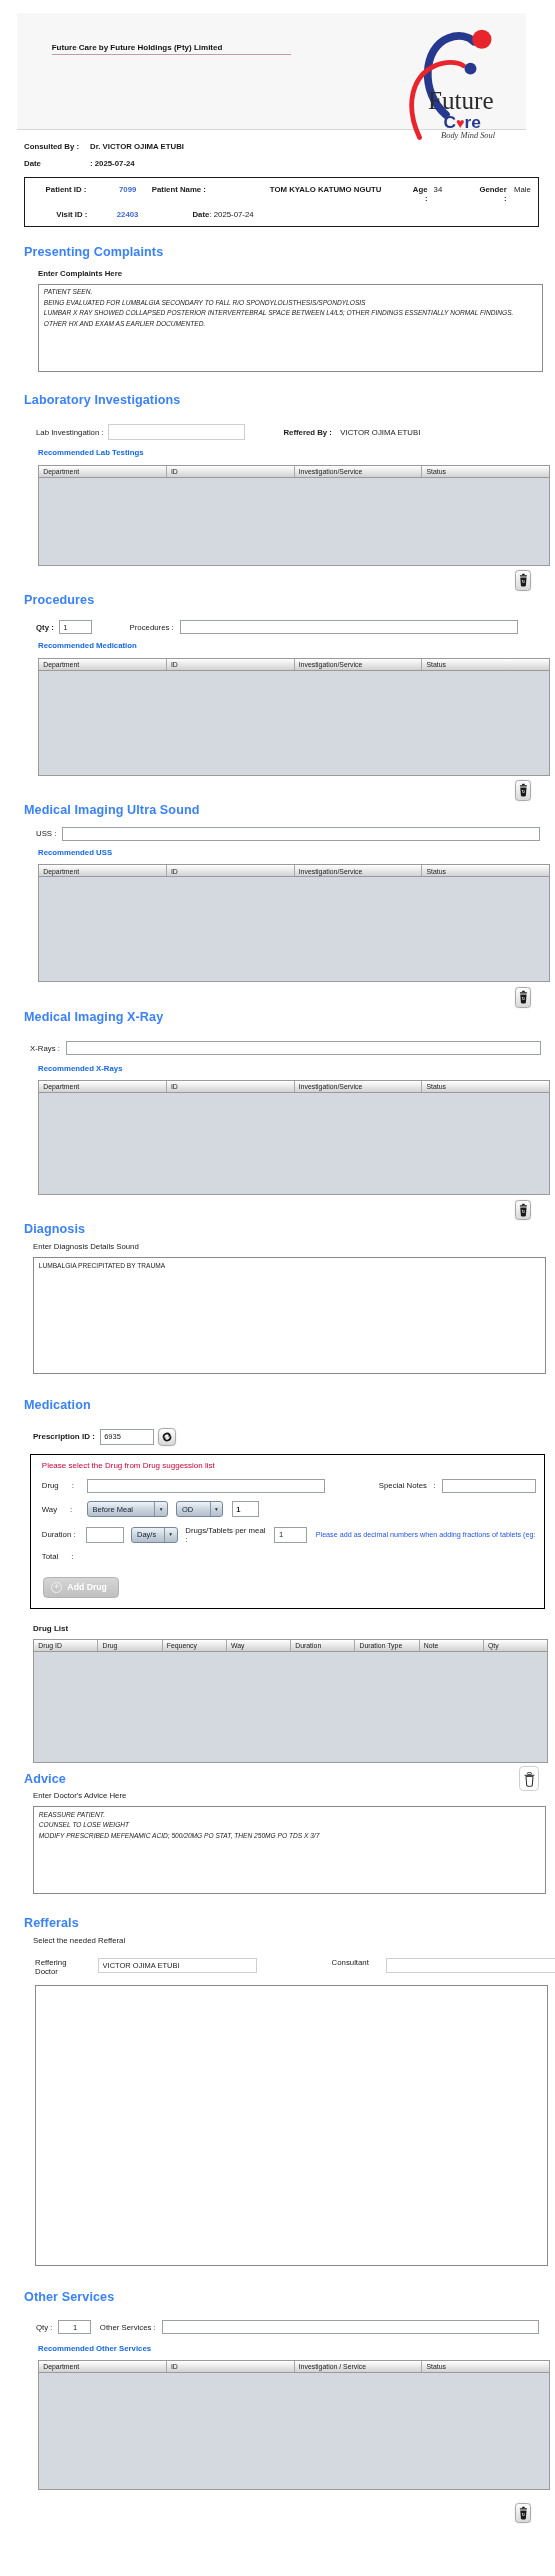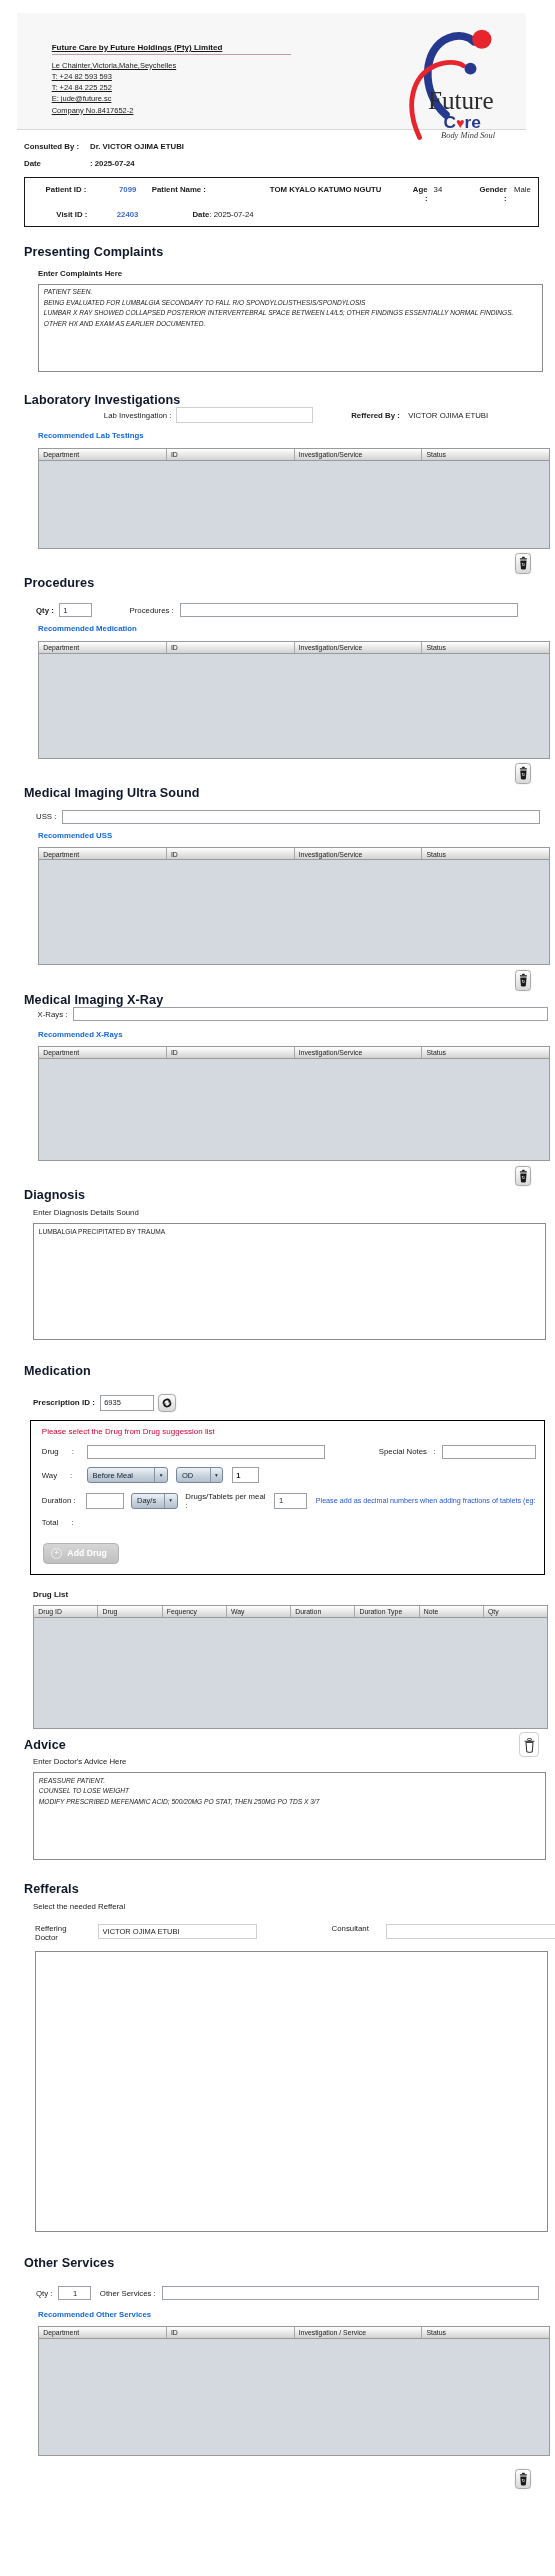--- a/index.html
+++ b/index.html
@@ -4,40 +4,40 @@
 <style>
   * { margin:0; padding:0; box-sizing:border-box; }
   html,body { background:#fff; }
   body {
     width:556px; height:2576px; position:relative;
     font-family:"Liberation Sans", sans-serif; color:#1a1a1a;
   }
   
   .letterhead { position:relative; margin:13px 0 0 16.7px; width:509px; height:117px;
     background:#f7f7f7; border-bottom:0.6px solid #d8d8d8; }
-  .lh-text { position:absolute; left:35px; top:30px;text-decoration:underline; }
+  .lh-text { position:absolute; left:35px; top:30px; }
   .lh-title { font-size:8px; font-weight:bold; color:#111;
     border-bottom:1.2px solid #c59aa4; padding-bottom:2.4px; width:239px; }
   .lh-lines { margin-top:4.2px; font-size:7.5px; line-height:1.5; color:#222; }
   .lh-logo { position:absolute; right:13px; top:7px; }
   
   .consult { margin:12px 0 0 24px; font-size:7.8px; font-weight:bold; }
   .consult-row { display:flex; margin-bottom:8.4px; }
   .consult-row .c-lbl { width:66px; }
   .patient-box { margin:6px 0 0 24px; width:515px; border:1.2px solid #1a1a1a;
     padding:7.2px 7.2px 7.2px 8.4px; font-size:7.8px; }
   .p-row { display:flex; align-items:baseline;text-align:right; }
   .p-row + .p-row { margin-top:7.2px; }
   .p-lbl { font-weight:bold; }
   .p-val-blue { color:#4169cd; font-weight:bold; }
   .w90 { width:54px; } .w118 { width:71px; } .w85 { width:51px; }
   .name-val { width:179px;font-weight:bold; }
   .age-grp { margin-left:27px; } .gender-grp { margin-left:33px; }
   
-  .sec-title { color:#0f172a; font-weight:bold; font-size:12.6px; margin-left:24px; letter-spacing:0.1px; }
+  .sec-title { color:#3b82f6; font-weight:bold; font-size:12.6px; margin-left:24px; letter-spacing:0.1px; }
   .sub-label-b { font-weight:bold; font-size:7.8px; margin-left:38px; }
   .sub-label { font-size:7.8px; margin-left:33px; }
   .rec-link { color:#1569e0; font-weight:bold; font-size:7.8px; margin-left:38px; }
   .bigbox { display:block; margin-left:38px; width:505px; border:0.6px solid #8a8a8a;
     background:#fff; font-family:"Liberation Sans",sans-serif; font-size:6.6px;
     line-height:1.6; color:#222; padding:2.4px 4.8px; resize:none; overflow:hidden; }
   .frm-row { display:flex; align-items:center; margin-left:36px; font-size:7.8px; }
   .txt-input { border:0.6px solid #9aa0a6; background:#fff; height:14.3px; font-size:7.5px;
     font-family:"Liberation Sans",sans-serif; padding:0 3.6px; color:#222; }
   .ridge { border:1.2px groove #cfcfcf; height:15.5px; }
@@ -75,36 +75,29 @@
   .drug-table { margin-left:33px; width:515px; }
   
   .ref-row { display:flex; align-items:flex-start; margin:13px 0 0 35px; font-size:7.8px; }
   .ref-bigbox { margin:9.6px 0 0 35px; width:513px; height:281px; border:0.6px solid #8a8a8a; background:#fff; }
   .advice-headrow { display:flex; justify-content:space-between; align-items:center;
     margin:3.6px 16.7px 0 24px; }
   .outline-trash { width:20.3px; height:25px; border:0.6px solid #cfcfcf; border-radius:4.2px;
     display:flex; align-items:center; justify-content:center; background:#fff; cursor:pointer; }
   
   .mt10{margin-top:6px;} .mt12{margin-top:7.2px;} .mt14{margin-top:8.4px;} .mt16{margin-top:9.6px;}
-  .mt18{margin-top:0;justify-content:center;} .mt22{margin-top:13px;} .mt26{margin-top:15.5px;} .mt30{margin-top:18px;}
+  .mt18{margin-top:17px;} .mt22{margin-top:13px;} .mt26{margin-top:15.5px;} .mt30{margin-top:18px;}
   .mt36{margin-top:21.5px;} .mt40{margin-top:24px;}
 </style>
 </head>
 <body>
 
 <div class="letterhead">
   <div class="lh-text">
     <div class="lh-title">Future Care by Future Holdings (Pty) Limited</div>
-    <div class="lh-lines">
-      <div>Le Chainter,Victoria,Mahe,Seychelles</div>
-      <div>T: +24  82 593 593</div>
-      <div>T: +24  84 225 252</div>
-      <div>E: jude@future.sc</div>
-      <div>Company No.8417652-2</div>
-    </div>
   </div>
   <div class="lh-logo">
     <svg width="127" height="120" viewBox="0 0 212 200">
       <path d="M100,158 C 56,120 62,46 104,30 C 122,23 138,27 147,36" fill="none" stroke="#27398f" stroke-width="13" stroke-linecap="round"></path>
       <path d="M56,196 C 30,140 45,94 80,77 C 99,68 119,69 129,76" fill="none" stroke="#e8242c" stroke-width="8" stroke-linecap="round"></path>
       <circle cx="160" cy="32" r="16" fill="#e8242c"></circle>
       <circle cx="141" cy="81" r="10" fill="#27398f"></circle>
       <text x="70" y="148" font-family="Liberation Serif, serif" font-size="42" fill="#2b2b2b">Future</text>
       <text x="96" y="180" font-family="Liberation Sans, sans-serif" font-weight="bold" font-size="29" fill="#27398f"><tspan>C</tspan><tspan fill="#e8242c" font-size="24">♥</tspan><tspan>re</tspan></text>
       <text x="92" y="197" font-family="Liberation Serif, serif" font-style="italic" font-size="14" fill="#3a3a3a">Body Mind Soul</text>

